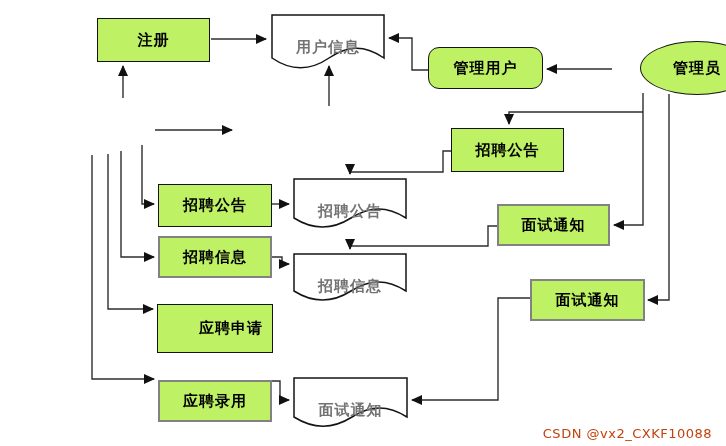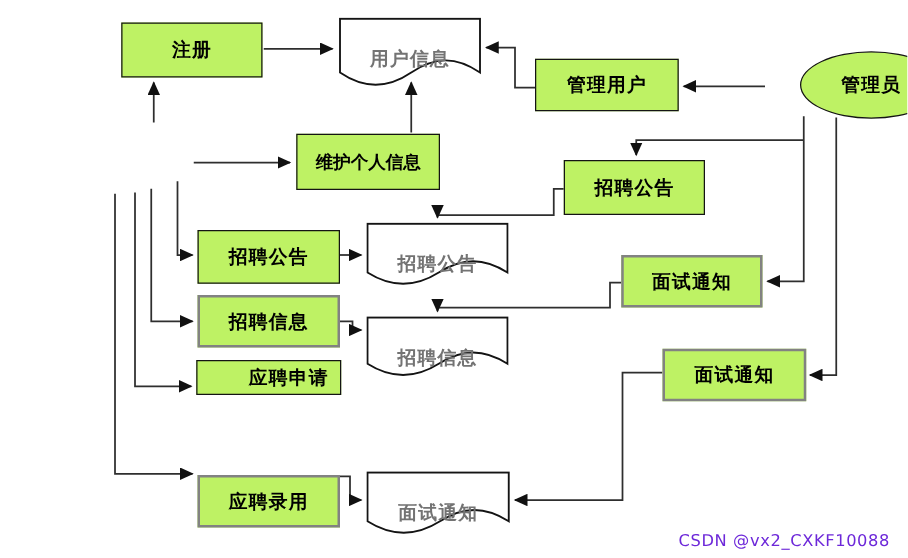--- a/index.html
+++ b/index.html
@@ -26,21 +26,21 @@
   .doc{background:transparent;}
   .doc > svg{position:absolute;left:0;top:0;width:100%;height:100%;}
   .doc-label{
     position:absolute;left:0;right:0;top:13px;
     text-align:center;
     font-size:15px;font-weight:700;color:#737373;letter-spacing:1px;margin-top:11px;
   }
   #watermark{
     position:absolute;right:14px;bottom:5px;
     font-size:13px;font-weight:400;letter-spacing:.5px;
-    color:#6d28d9;
+    color:#c2410c;
   }
 </style>
 </head>
 <body>
 
 <div id="canvas">
 
   <svg id="wires" viewBox="0 0 726 446" xmlns="http://www.w3.org/2000/svg">
     <defs>
       <marker id="arr" markerUnits="userSpaceOnUse" markerWidth="12" markerHeight="10" refX="10" refY="5" orient="auto">
@@ -86,39 +86,36 @@
     </g>
   </svg>
 
   <div class="node ellipse" style="left:640px;top:41px;width:114px;height:54px;">
     <span>管理员</span>
   </div>
 
   <div class="node rect" style="left:97px;top:18px;width:113px;height:44px;">
     <span>注册</span>
   </div>
-  <div class="node rect" style="left:428px;top:47px;width:115px;height:42px;">
+  <div class="node rect" style="left:428px;top:47px;width:115px;height:42px;border-radius:11px;">
     <span>管理用户</span>
-  </div>
-  <div class="node rect" style="left:237px;top:107px;width:115px;height:45px;font-size:14px;letter-spacing:0;">
-    <span>维护个人信息</span>
   </div>
   <div class="node rect" style="left:451px;top:128px;width:113px;height:44px;">
     <span>招聘公告</span>
   </div>
   <div class="node rect" style="left:158px;top:184px;width:114px;height:43px;">
     <span>招聘公告</span>
   </div>
   <div class="node rect alt" style="left:497px;top:204px;width:113px;height:42px;">
     <span>面试通知</span>
   </div>
   <div class="node rect alt" style="left:158px;top:236px;width:114px;height:42px;">
     <span>招聘信息</span>
   </div>
-  <div class="node rect" style="left:157px;top:288px;width:116px;height:28px;padding-left:32px;">
+  <div class="node rect" style="left:157px;top:304px;width:116px;height:49px;padding-left:32px;">
     <span>应聘申请</span>
   </div>
   <div class="node rect alt" style="left:530px;top:279px;width:115px;height:42px;">
     <span>面试通知</span>
   </div>
   <div class="node rect alt" style="left:158px;top:380px;width:114px;height:42px;">
     <span>应聘录用</span>
   </div>
 
   <div class="node doc" style="left:271px;top:14px;width:114px;height:58px;">

